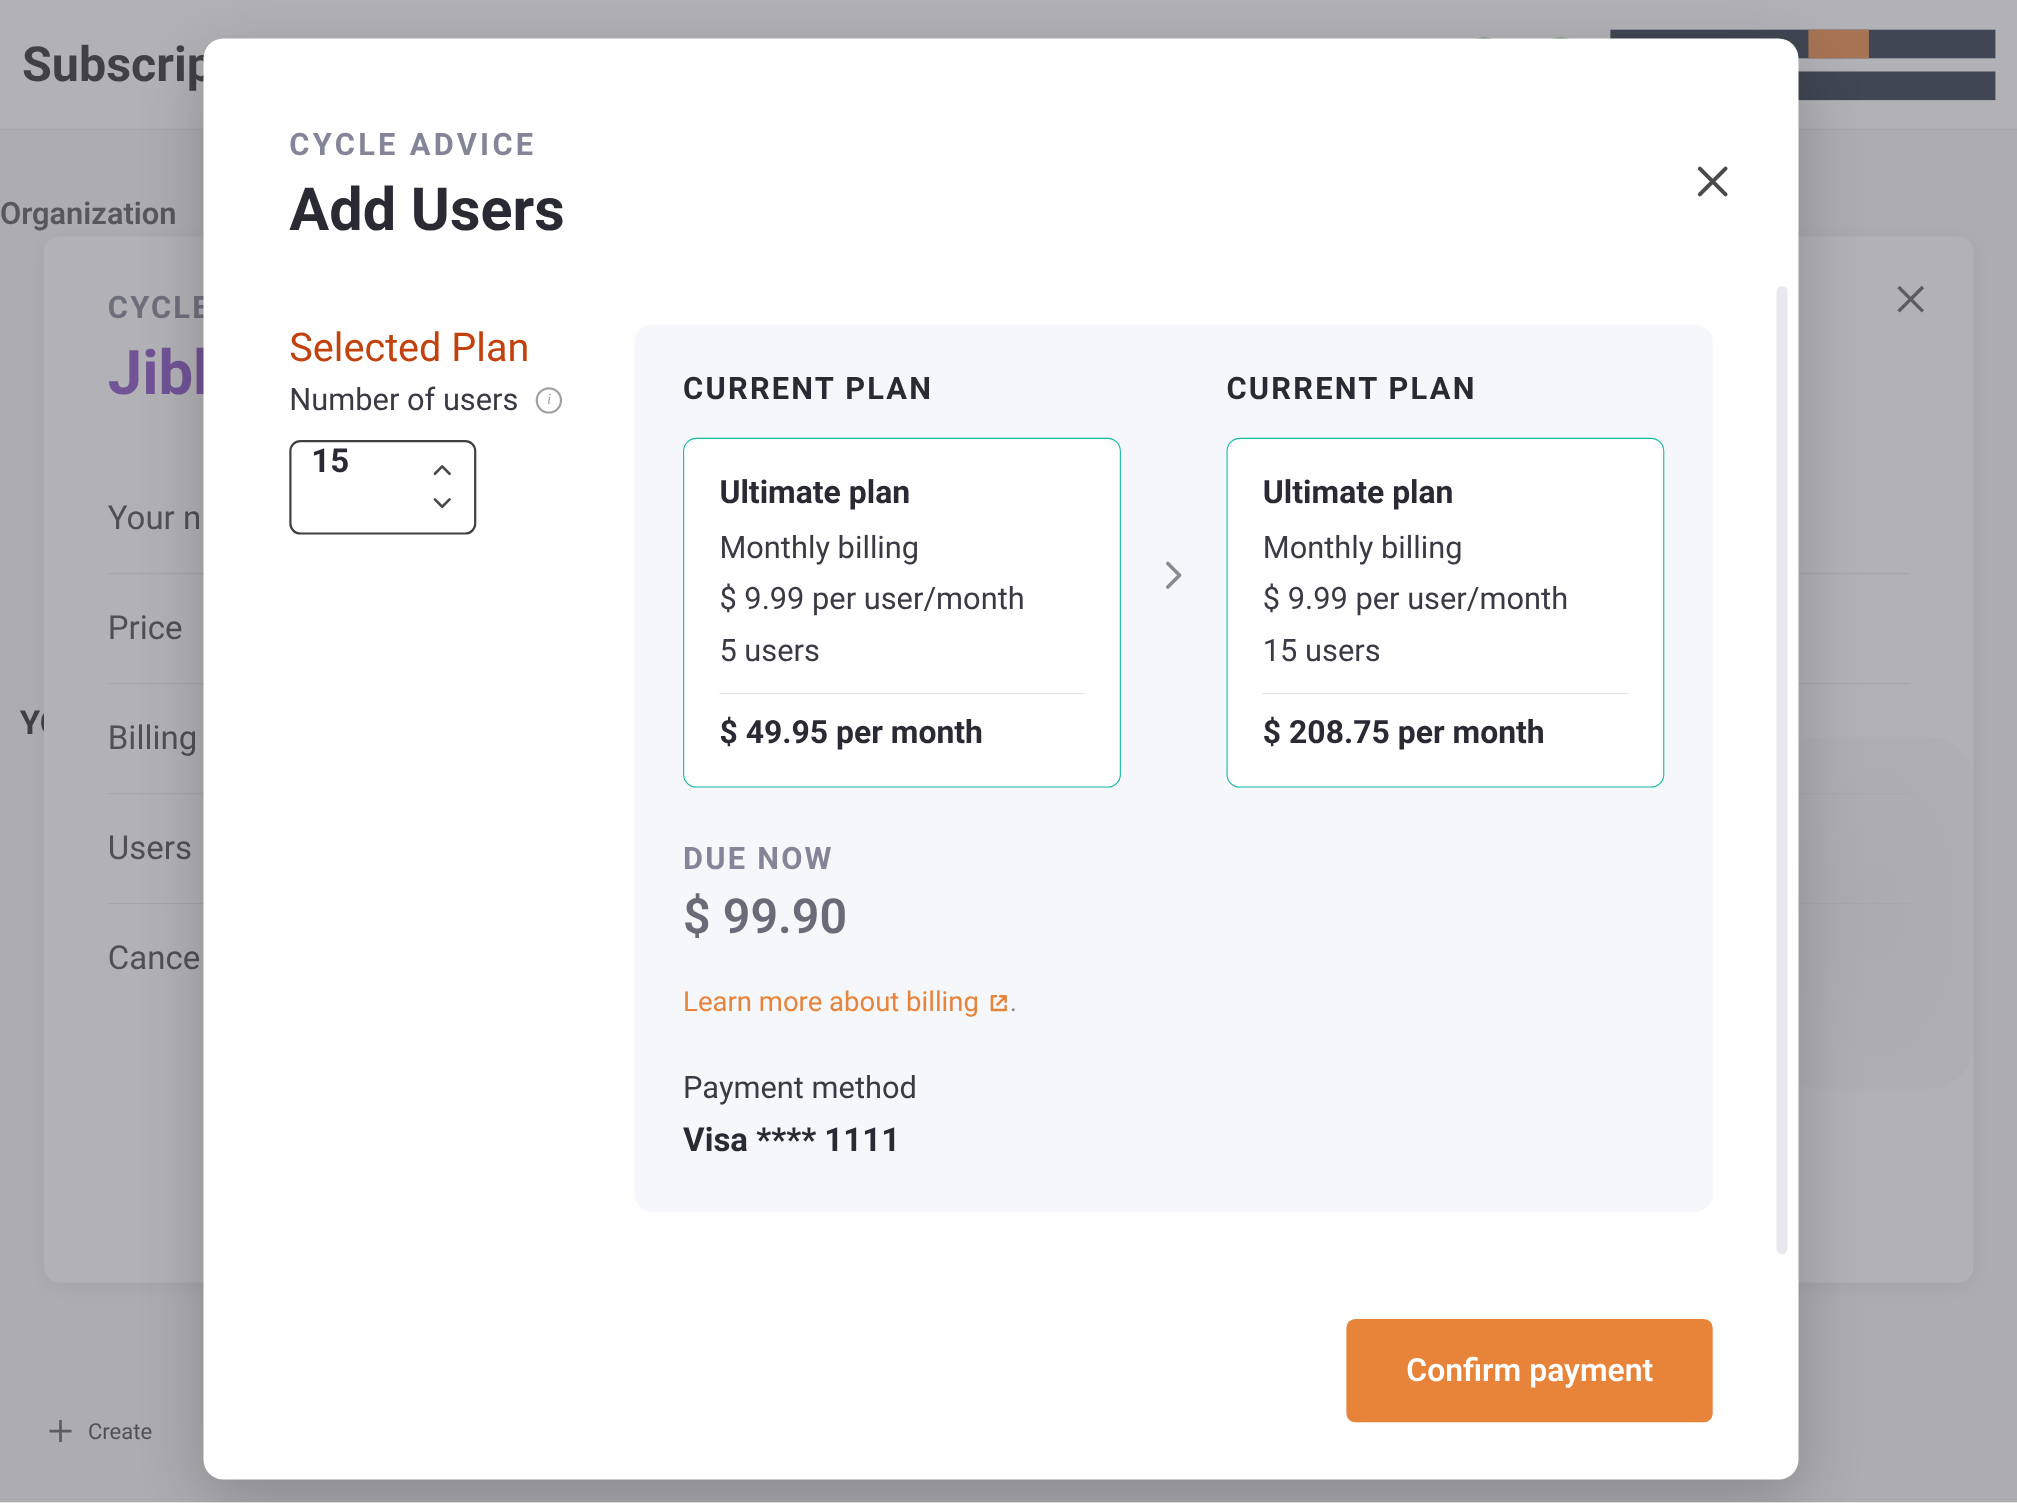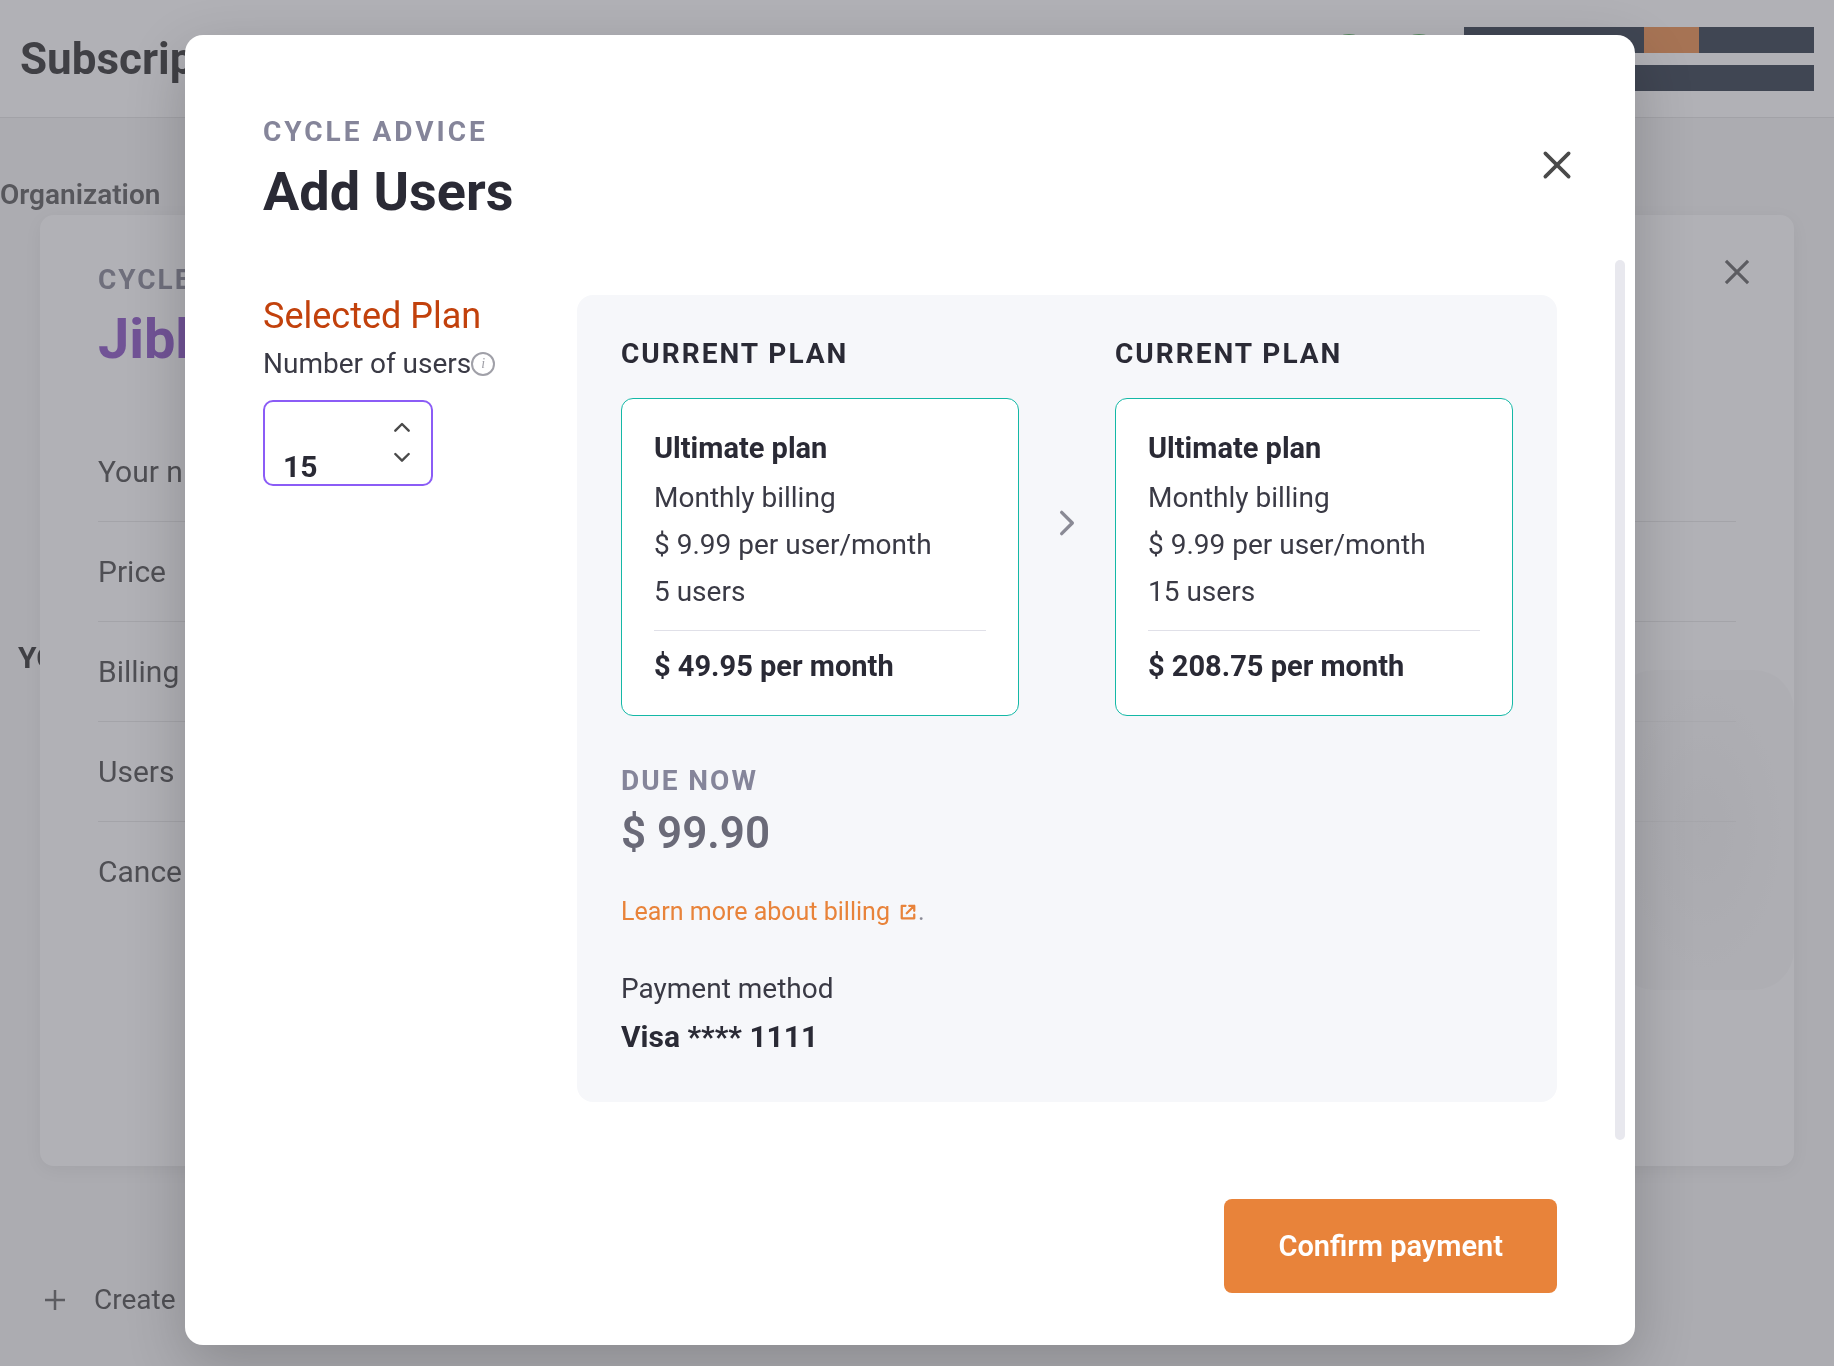--- a/index.html
+++ b/index.html
@@ -153,22 +153,22 @@
       font-weight: 700;
       color: #1c1c1c;
     }
     
     .bg-create {
       position: absolute;
       bottom: 50px;
       left: 40px;
       display: flex;
       align-items: center;
-      gap: 24px;
-      font-size: 28px;
+      gap: 10px;
+      font-size: 20px;
       color: #3a3a3a;
     }
     
     .overlay {
       position: absolute;
       top: 0;
       left: 0;
       right: 0;
       bottom: 0;
       background: rgba(100, 100, 110, 0.5);
@@ -229,20 +229,21 @@
     .plan-name {
       font-size: 38px;
       font-weight: 700;
       color: #7e43bf;
       margin-bottom: 56px;
     }
     
     .users-label-row {
       display: flex;
       align-items: center;
+      gap: 16px;
       margin-bottom: 20px;
     }
     
     .users-label {
       font-size: 28px;
       color: #3a3a45;
     }
     
     .info-icon {
       width: 24px;
@@ -254,24 +255,24 @@
       justify-content: center;
       font-size: 14px;
       font-style: italic;
       color: #a0a0a8;
       font-family: Georgia, serif;
     }
     
     .number-input-wrap {
       width: 170px;
       height: 86px;
-      border: 2px solid #8b5cf6;
+      border: 2px solid #404040;
       border-radius: 10px;
       display: flex;
-      align-items: flex-end;
+      align-items: flex-start;
       padding: 0 18px;
       position: relative;
     }
     
     .number-input {
       border: none;
       outline: none;
       font-size: 30px;
       font-weight: 700;
       color: #2a2a35;

